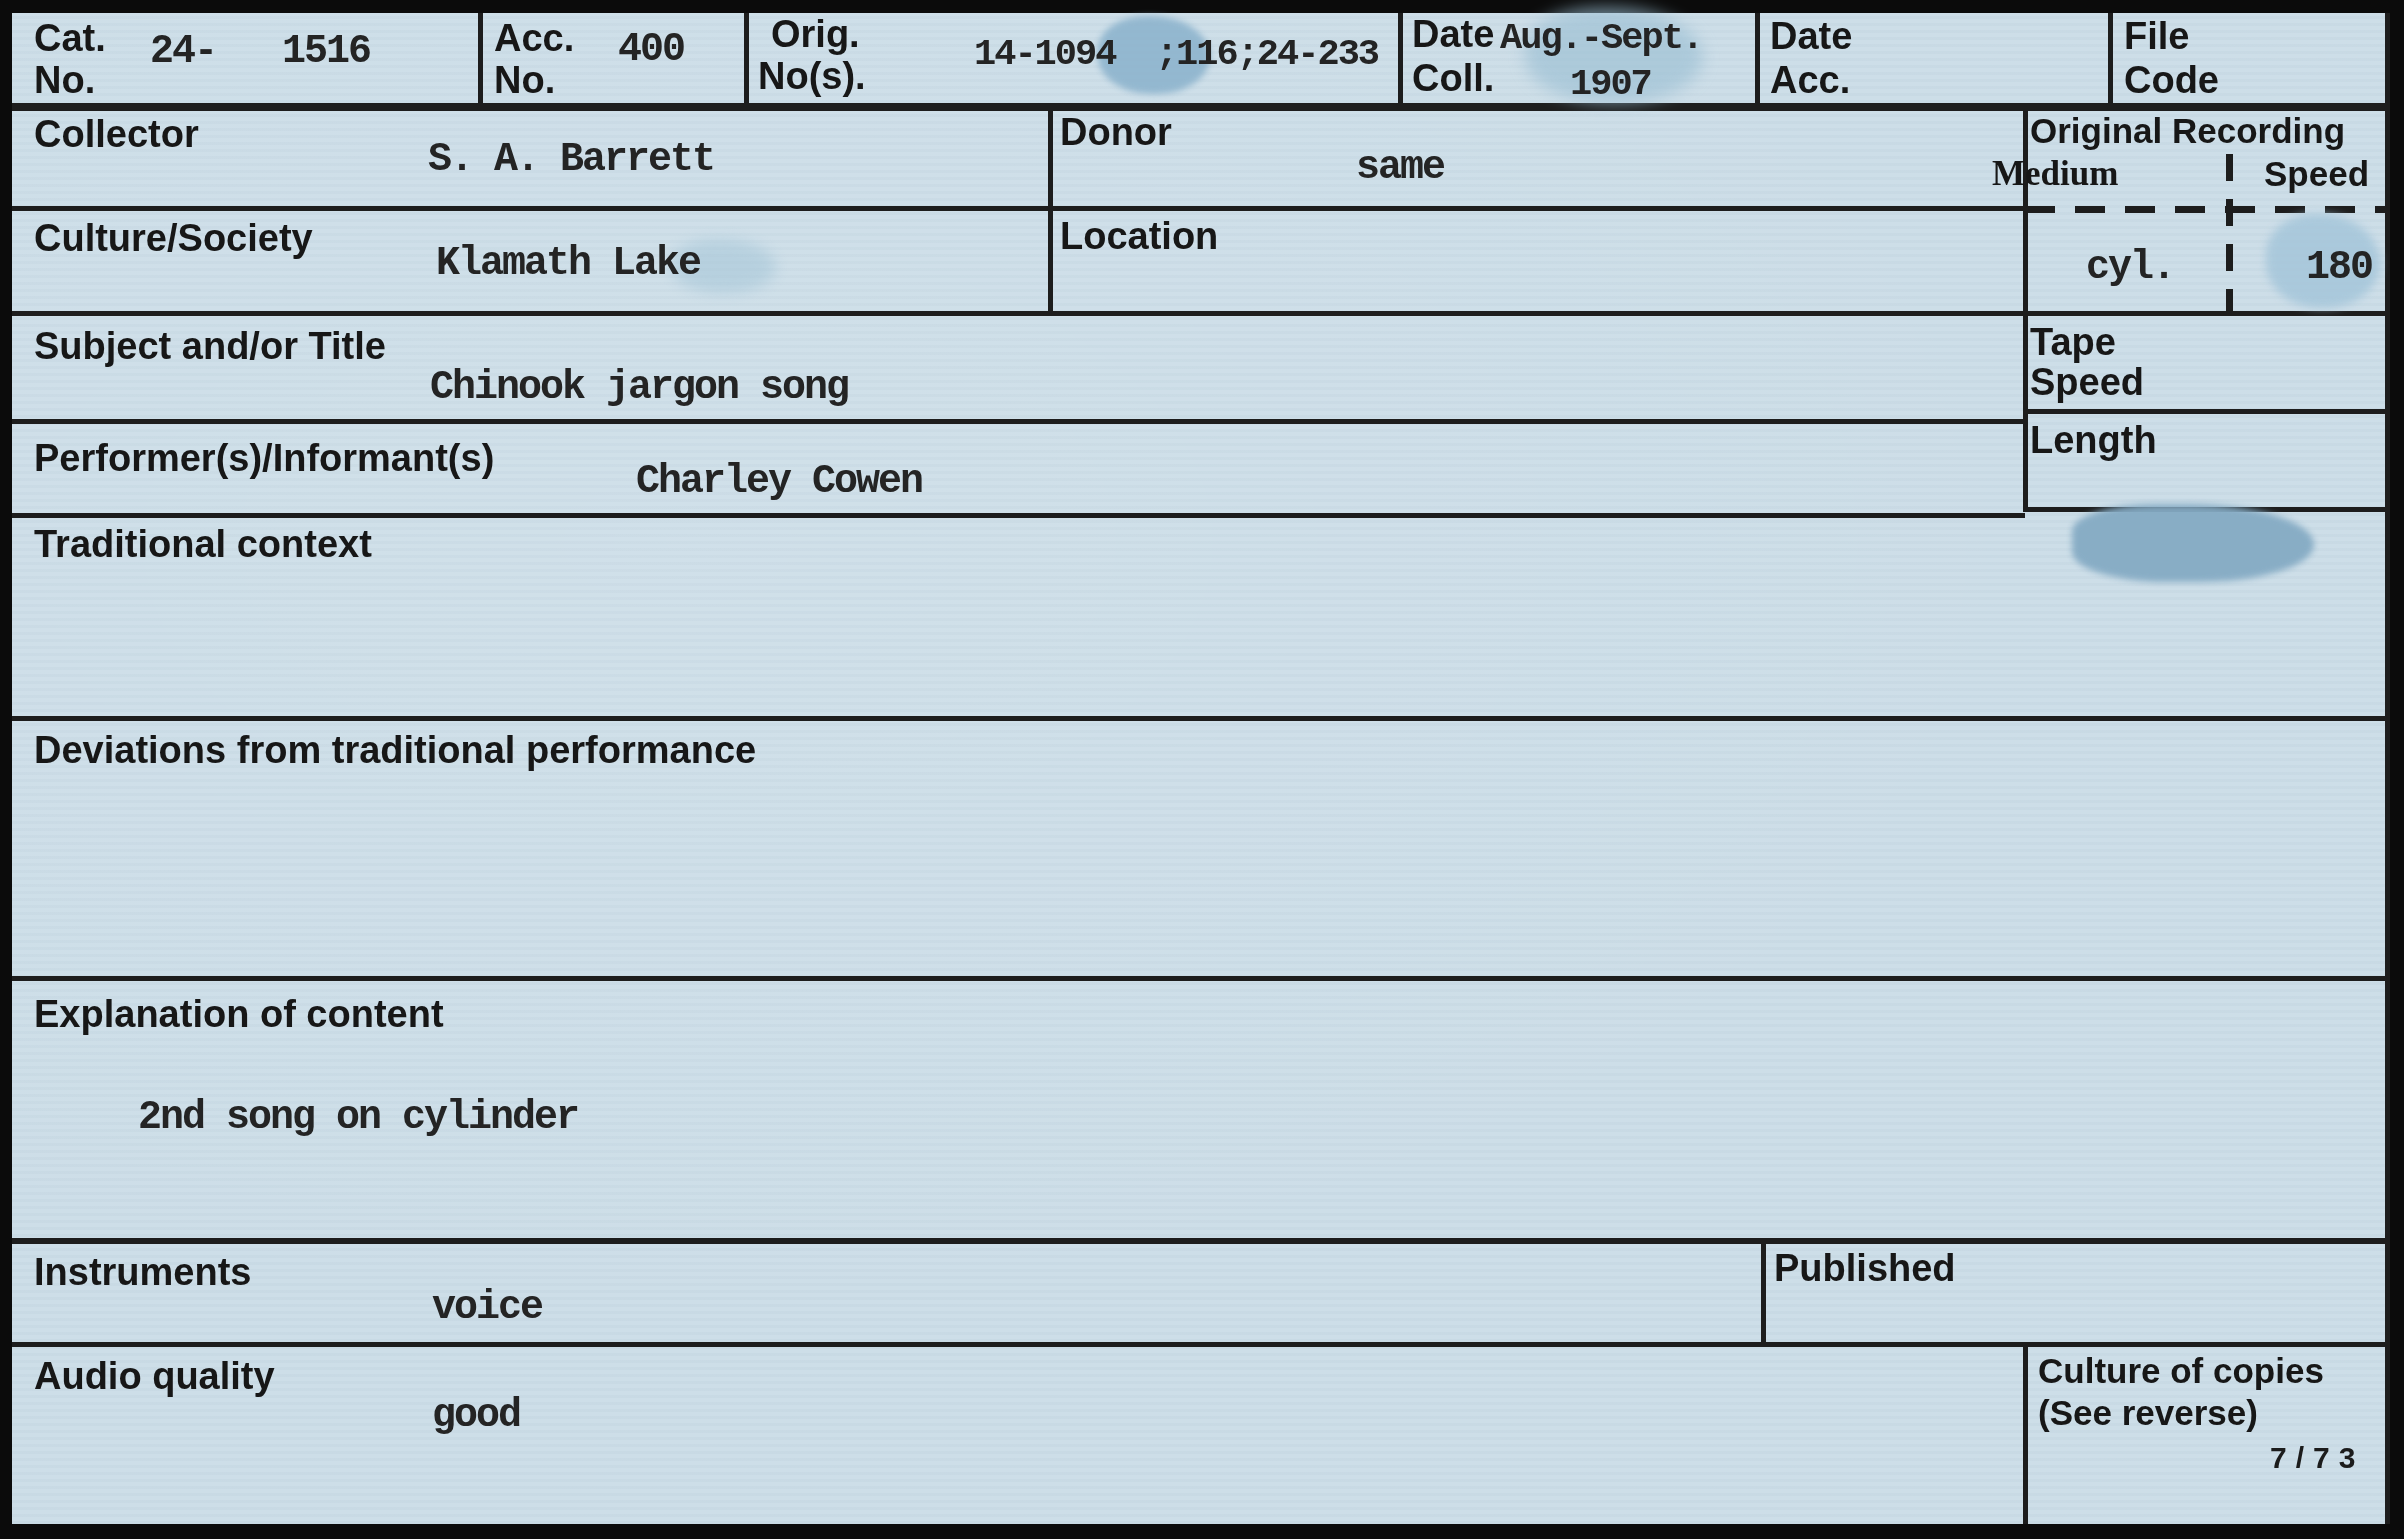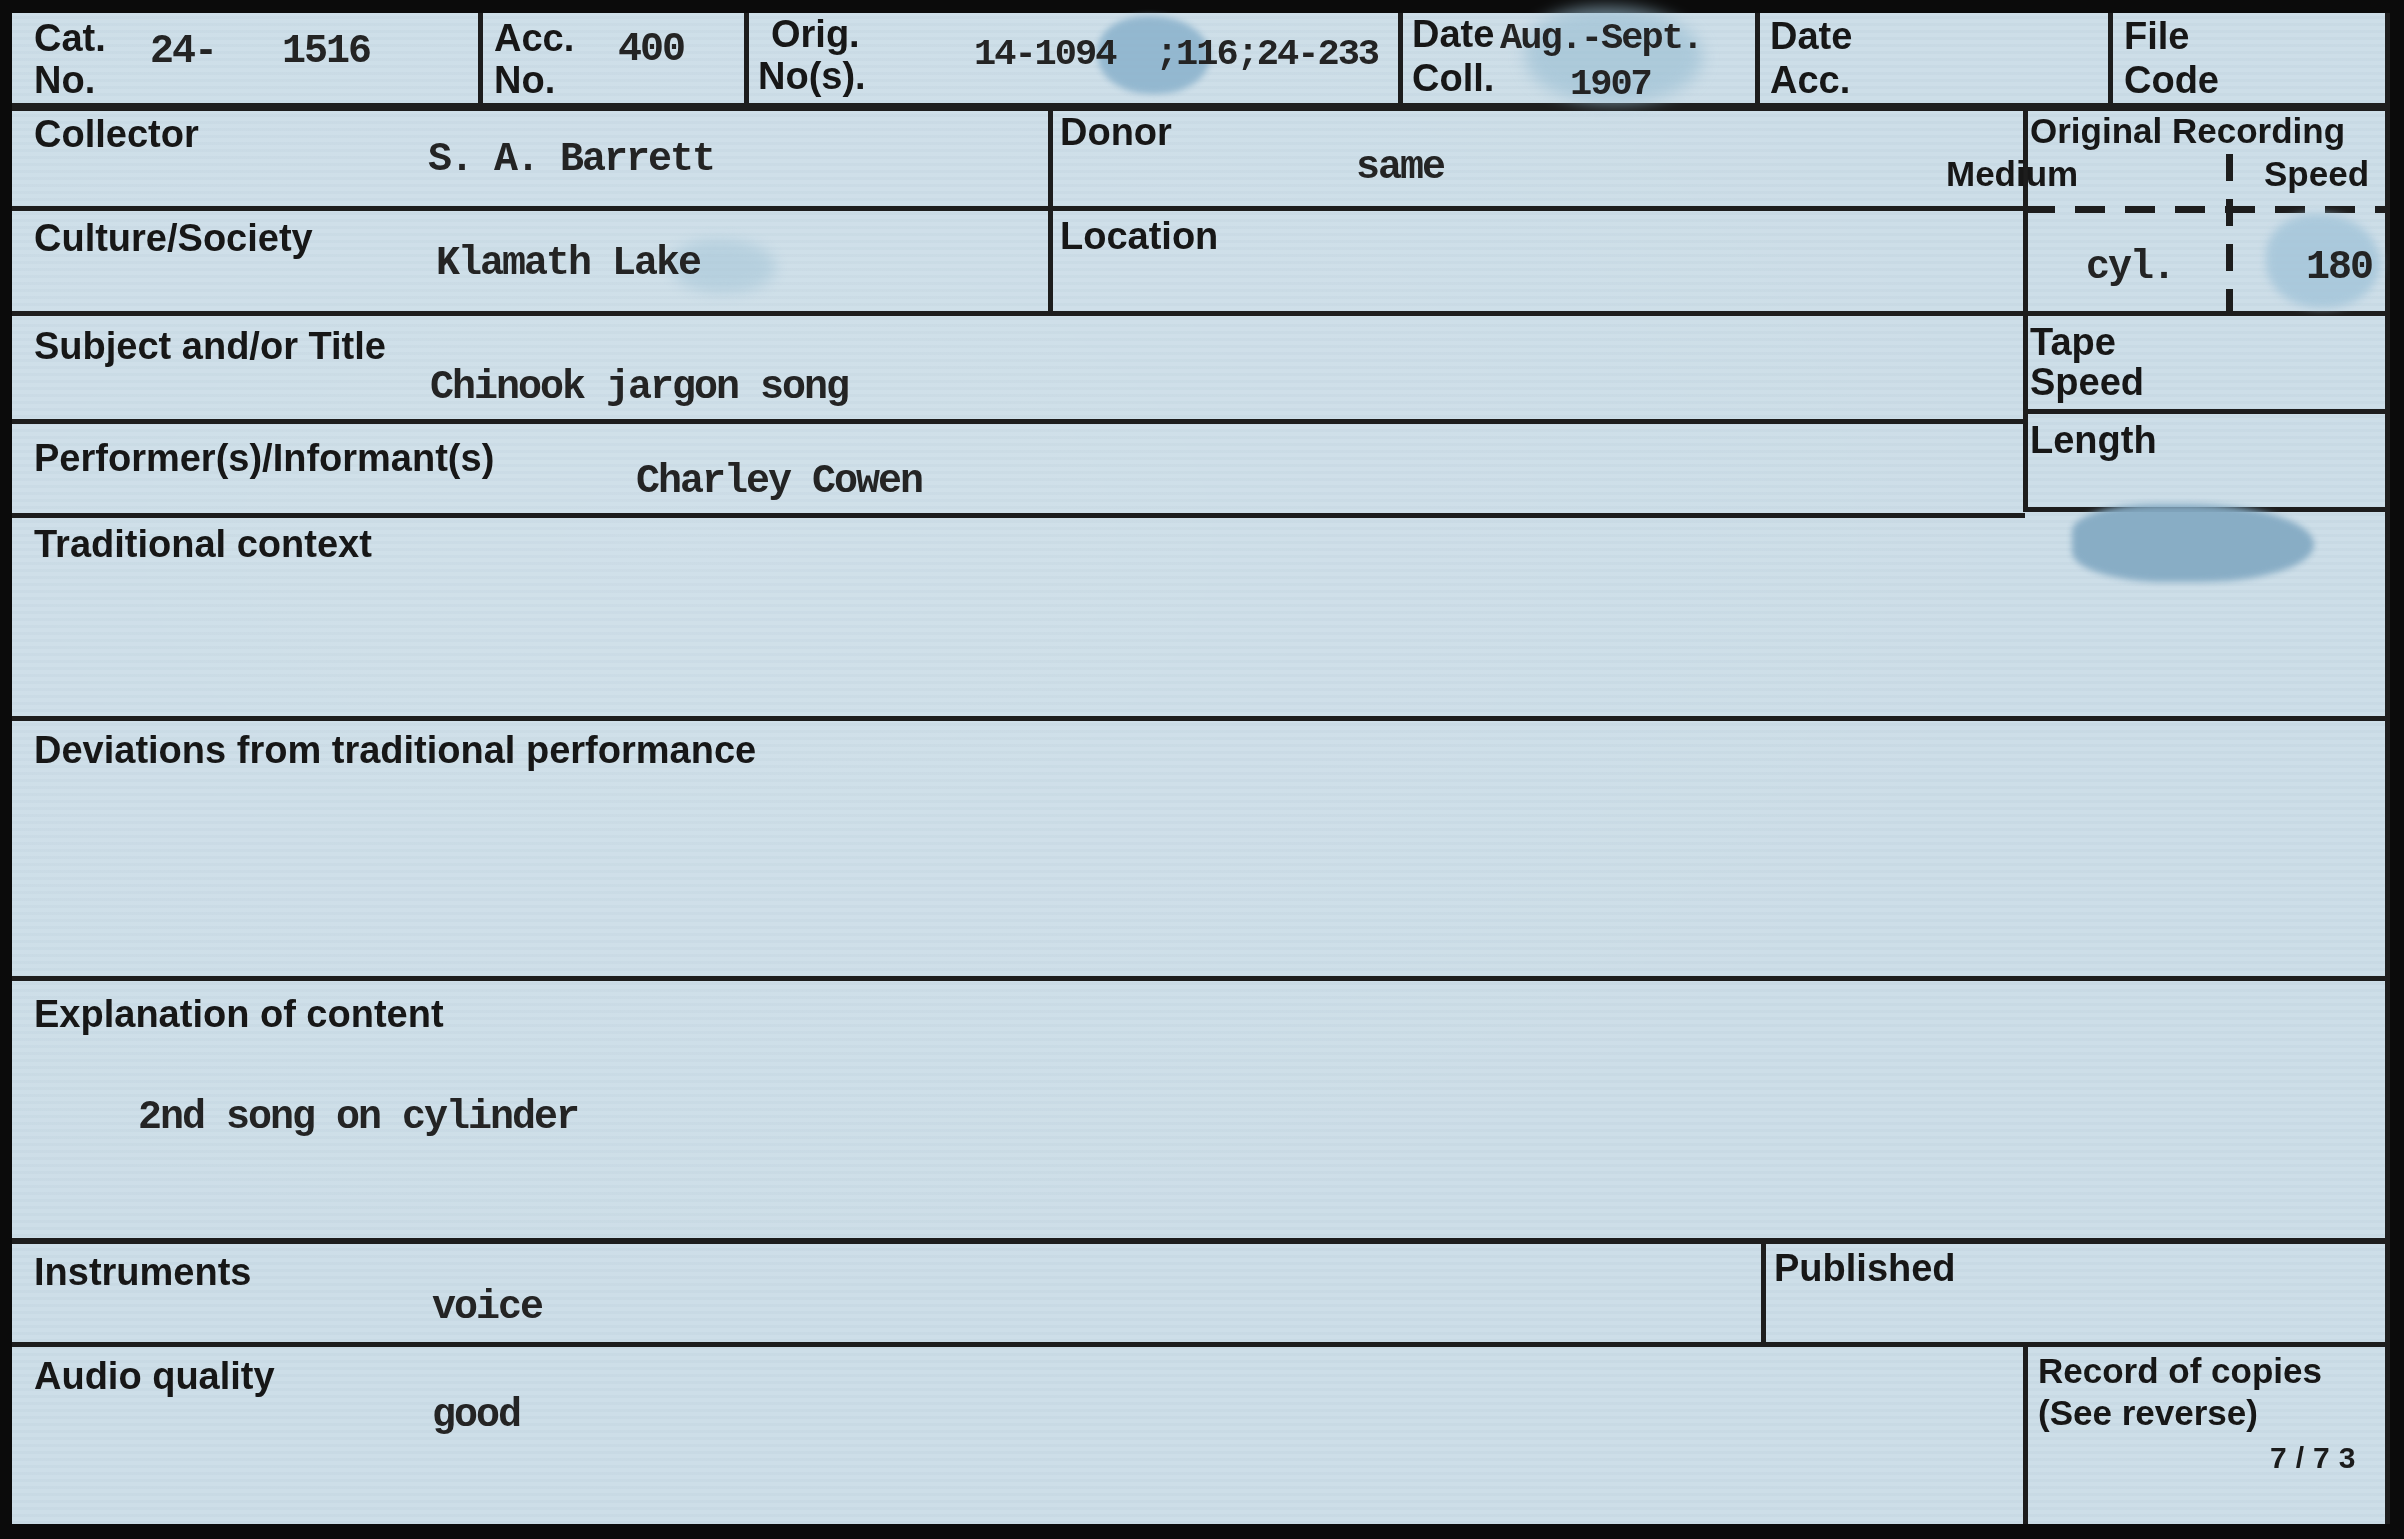--- a/index.html
+++ b/index.html
@@ -83,21 +83,21 @@
     <div class="lbl" style="left:2112px;top:4px;">File</div>
     <div class="lbl" style="left:2112px;top:48px;">Code</div>
 
     <div class="lbl" style="left:22px;top:102px;">Collector</div>
     <div class="typed" style="left:416px;top:124px;">S. A. Barrett</div>
 
     <div class="lbl" style="left:1048px;top:100px;">Donor</div>
     <div class="typed" style="left:1344px;top:132px;">same</div>
 
     <div class="lbl lbl-sm" style="left:2018px;top:100px;">Original Recording</div>
-    <div class="lbl lbl-sm" style="left:1934px;top:143px;">Medium</div>
+    <div class="lbl lbl-sm" style="left:1980px;top:143px;font-family:Liberation Serif, serif;">Medium</div>
     <div class="lbl lbl-sm" style="left:2252px;top:143px;">Speed</div>
 
     <div class="lbl" style="left:22px;top:206px;">Culture/Society</div>
     <div class="typed" style="left:424px;top:228px;">Klamath Lake</div>
 
     <div class="lbl" style="left:1048px;top:204px;">Location</div>
 
     <div class="typed" style="left:2074px;top:232px;">cyl.</div>
     <div class="typed" style="left:2250px;top:232px;margin-left:44px;">180</div>
 
@@ -120,18 +120,18 @@
     <div class="typed" style="left:126px;top:1082px;">2nd song on cylinder</div>
 
     <div class="lbl" style="left:22px;top:1240px;">Instruments</div>
     <div class="typed" style="left:420px;top:1272px;">voice</div>
 
     <div class="lbl" style="left:1762px;top:1236px;">Published</div>
 
     <div class="lbl" style="left:22px;top:1344px;">Audio quality</div>
     <div class="typed" style="left:420px;top:1380px;">good</div>
 
-    <div class="lbl lbl-sm" style="left:2026px;top:1340px;">Record of copies</div>
+    <div class="lbl lbl-sm" style="left:2026px;top:1340px;">Culture of copies</div>
     <div class="lbl lbl-sm" style="left:2026px;top:1382px;">(See reverse)</div>
     <div class="rev" style="left:2258px;top:1428px;">7/73</div>
 
   </div>
 </div>
 
 </body></html>

